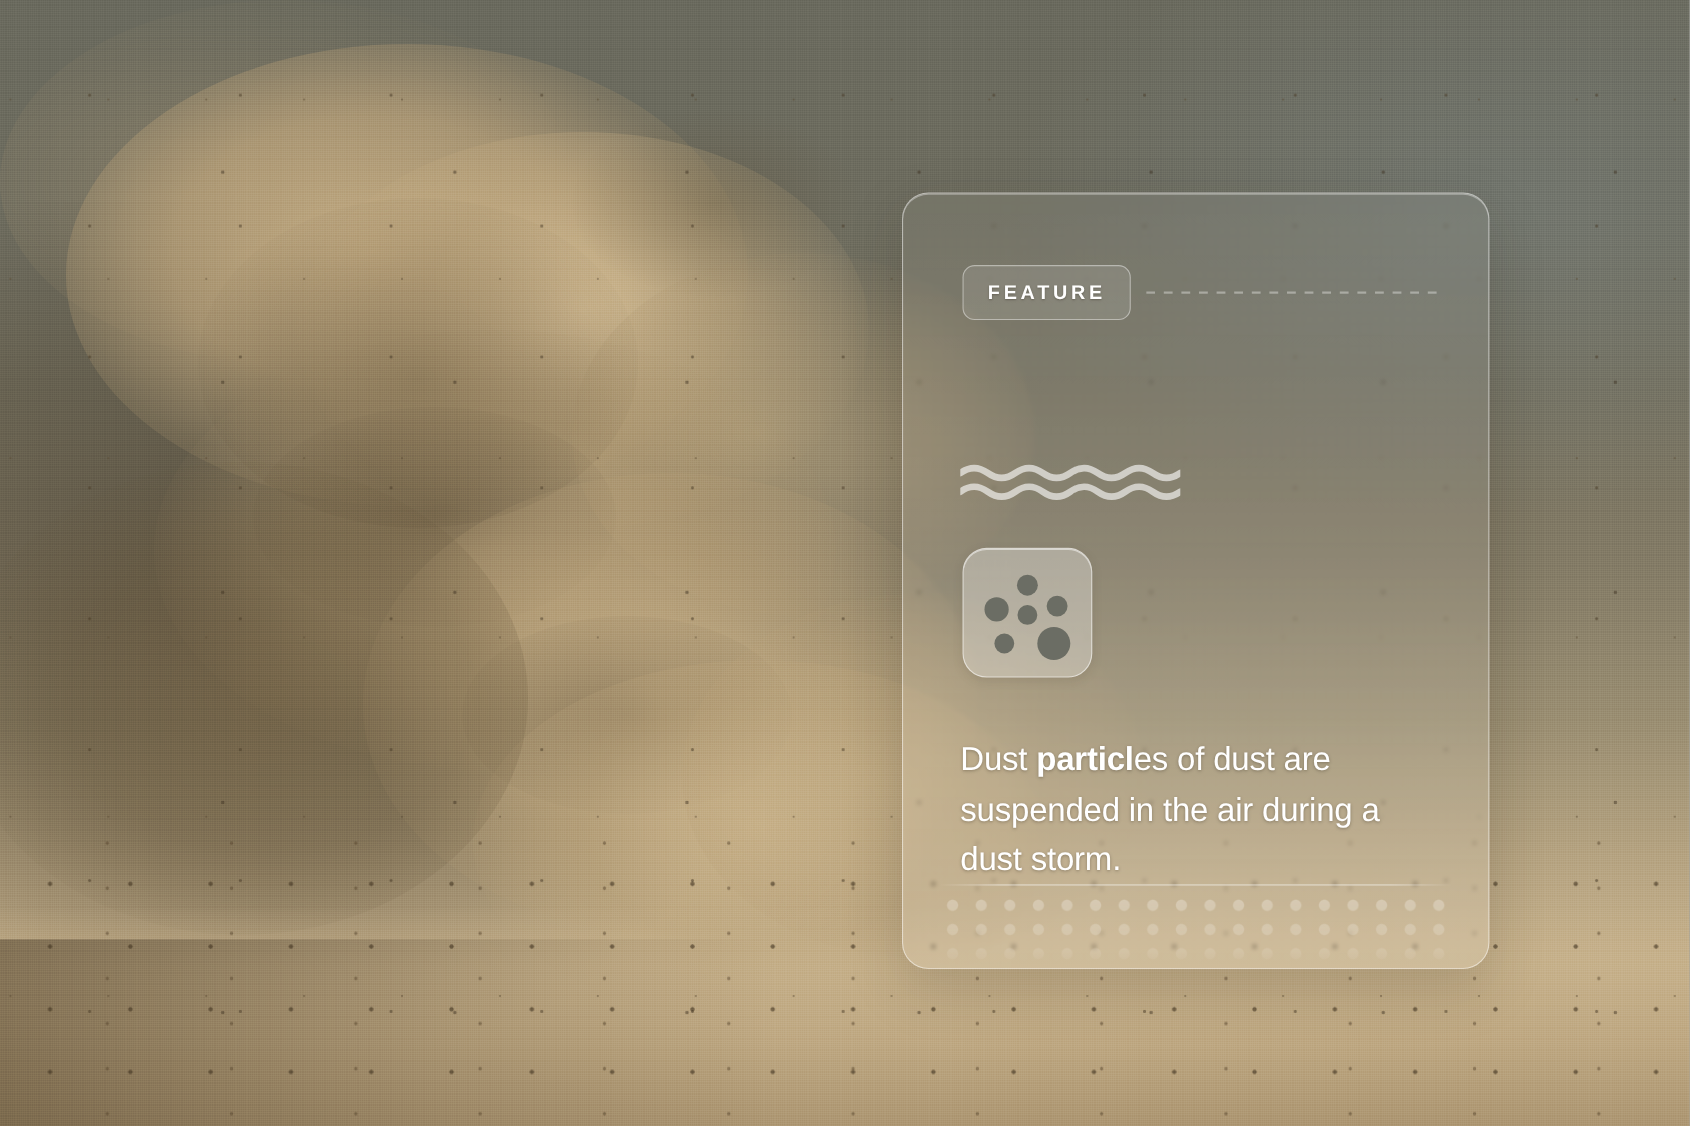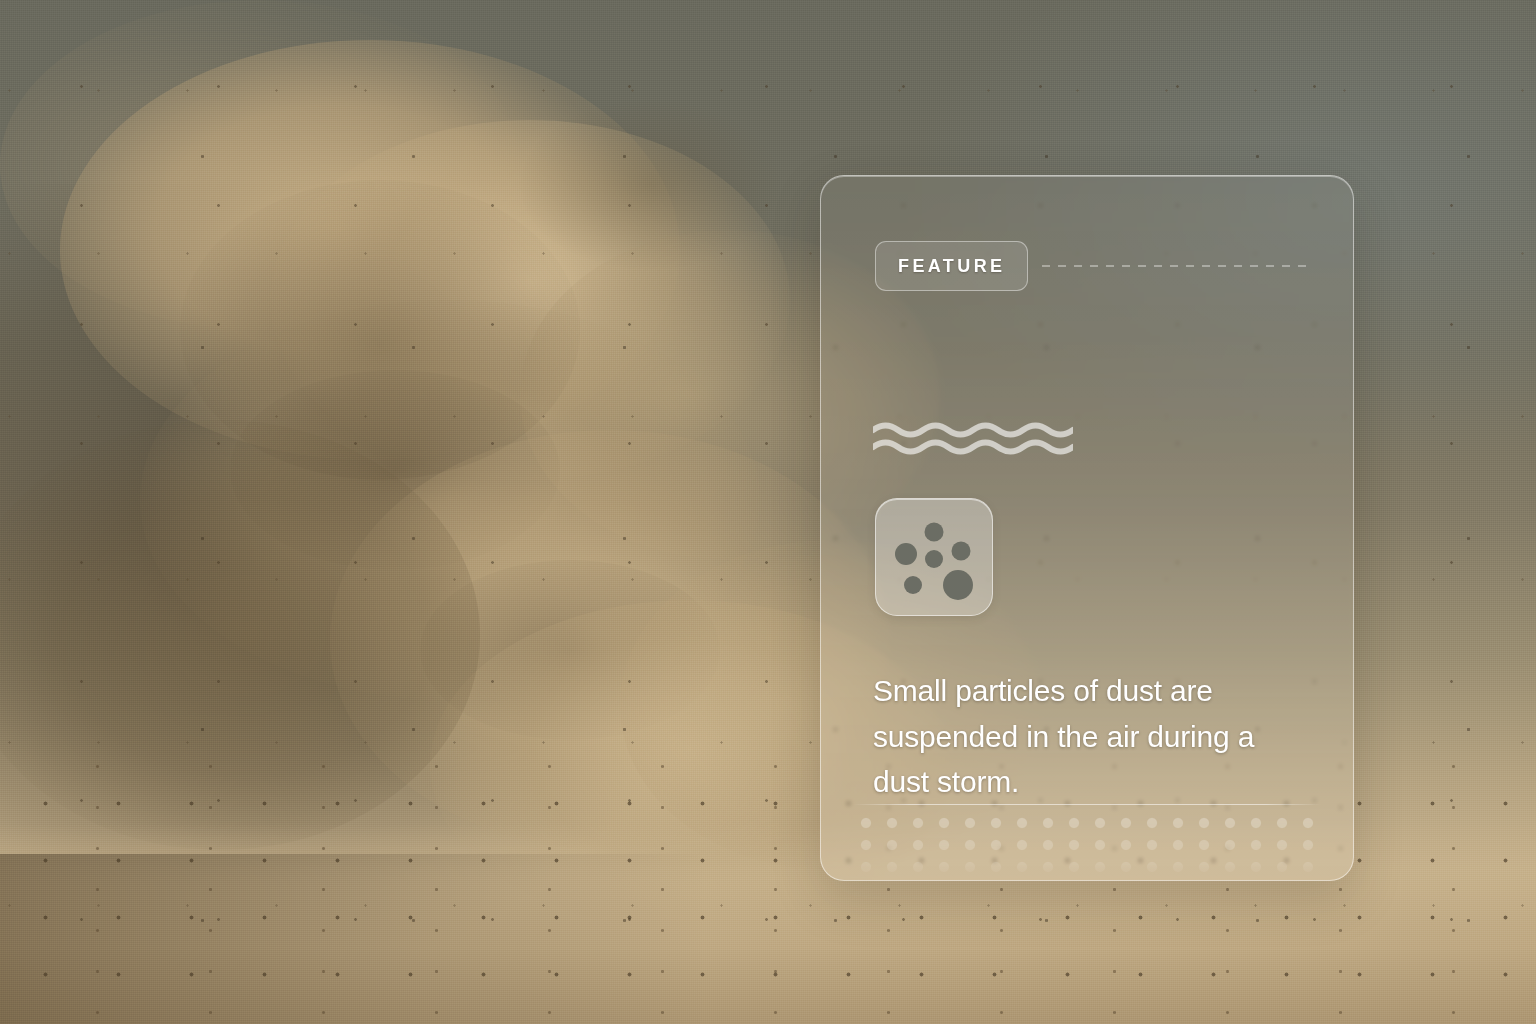--- a/index.html
+++ b/index.html
@@ -159,21 +159,21 @@
     box-shadow:inset 0 1px 0 rgba(255,255,255,.5), 0 3px 10px rgba(48,40,28,.10);
   }
 
   
   .desc{
     position:absolute;left:52px;top:462px;width:400px;
     color:#ffffff;font-size:30px;font-weight:400;line-height:1.52;
     letter-spacing:-.2px;
     text-shadow:0 1px 3px rgba(48,40,28,.38);
   }
-  .desc b{font-weight:400;text-align:center;}
+  .desc b{font-weight:700;text-align:center;}
 
   
   .divider{
     position:absolute;left:32px;right:32px;top:628px;height:1.4px;
     background:linear-gradient(to right, rgba(255,255,255,0) 0%, rgba(255,255,255,.55) 12%, rgba(255,255,255,.55) 88%, rgba(255,255,255,0) 100%);
   }
   .footpattern{
     position:absolute;left:32px;right:32px;top:636px;height:66px;
     opacity:.30;
     background-image:
@@ -230,21 +230,21 @@
         <svg viewBox="0 0 116 116" width="116" height="116">
           <circle cx="58" cy="33" r="9.5" fill="#6b6d64"></circle>
           <circle cx="30" cy="55" r="11" fill="#6b6d64"></circle>
           <circle cx="58" cy="60" r="9" fill="#6b6d64"></circle>
           <circle cx="85" cy="52" r="9.5" fill="#6b6d64"></circle>
           <circle cx="37" cy="86" r="9" fill="#6b6d64"></circle>
           <circle cx="82" cy="86" r="15" fill="#6b6d64"></circle>
         </svg>
       </div>
 
-      <p class="desc"><span>Small </span><b>particl</b><span>es of dust are suspended in the air during a dust storm.</span></p>
+      <p class="desc"><span>Dust </span><b>particl</b><span>es of dust are suspended in the air during a dust storm.</span></p>
 
       <div class="divider"></div>
       <div class="footpattern"></div>
 
     </div>
   </div>
 
 </div>
 
 </body></html>

